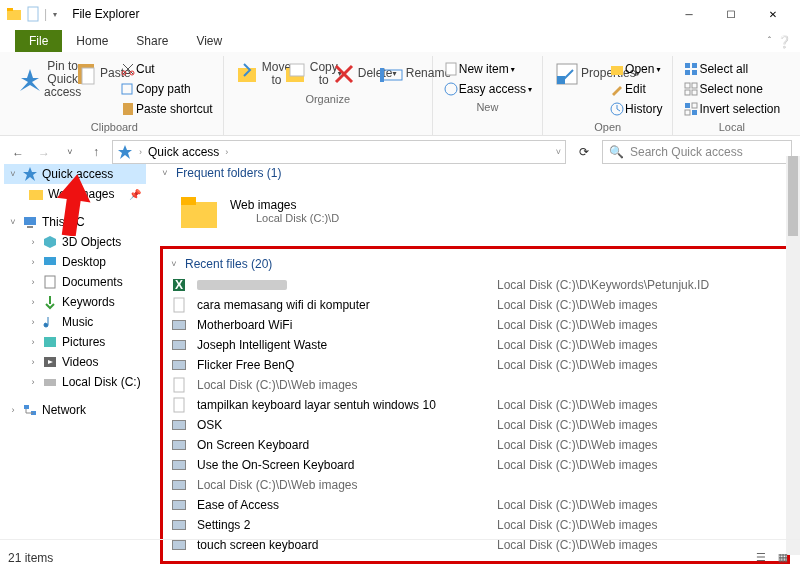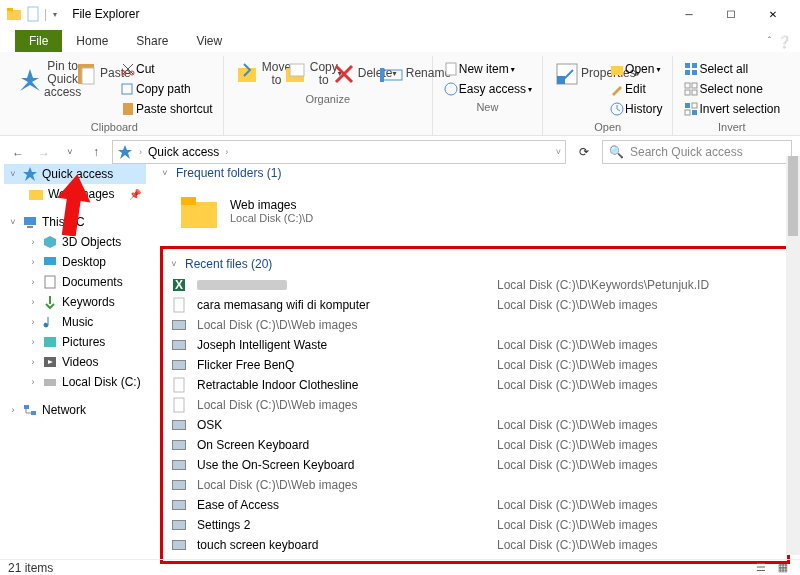--- a/index.html
+++ b/index.html
@@ -41,30 +41,30 @@
   .tree-item.l2 { padding-left: 24px; }
   .tree-item.sel { background: #cce8ff; }
   .chev { color: #777; font-size: 9px; width: 10px; display:inline-flex; justify-content:center;}
   .ticon2 { width: 16px; height: 16px; display: inline-flex; }
   .pin { margin-left: auto; color: #888; font-size: 10px; }
   .content { flex: 1; position: relative; padding: 8px 10px; }
   .section-hdr { display: flex; align-items: center; gap: 6px; color: #1a4a8a; padding: 2px 0 8px; }
   .folder-area { display: flex; align-items: center; gap: 10px; padding: 2px 0 14px 18px; }
   .folder-big { width: 42px; height: 42px; display: inline-flex; }
   .folder-meta .fn { color: #000; }
-  .folder-meta .fp { color: #6a6a6a; font-size: 11px; }
+  .folder-meta .fp { color: #6a6a6a; font-size: 11px; margin-left: 26px; }
   .recent-box { border: 3px solid #d40000; padding: 6px; }
   .recent-row { display: flex; align-items: center; padding: 2px 2px; gap: 10px; }
   .recent-row .ficon { width: 16px; height: 16px; display:inline-flex; }
   .recent-row .fname { flex: 0 0 290px; color: #000; white-space: nowrap; overflow: hidden; }
   .recent-row .fname.blurred { background: #ccc; height: 10px; border-radius: 2px; width: 90px; flex: 0 0 90px; margin-right: 200px;}
   .recent-row .fpath { color: #6a6a6a; }
   .scroll { position: absolute; right: 0; top: 0; bottom: 0; width: 14px; background: #f0f0f0; }
   .scroll .thumb { position: absolute; left: 2px; right: 2px; top: 0; height: 80px; background: #c2c2c2; }
-  .statusbar { position: absolute; left: 0; right: 0; bottom: 0; height: 16px; display: flex; align-items: center; padding: 0 8px; color: #333; border-top: 1px solid #eee; }
+  .statusbar { position: absolute; left: 0; right: 0; bottom: 0; height: 36px; display: flex; align-items: center; padding: 0 8px; color: #333; border-top: 1px solid #eee; }
   .statusbar .sbspacer { flex: 1; }
   .viewbtns { display:flex; gap:4px;}
   .viewbtn { width: 18px; height: 16px; display:inline-flex; align-items:center; justify-content:center; color:#666; font-size:11px; border:1px solid transparent;}
   
   .arrow { position: absolute; top: 174px; left: 52px; width: 42px; height: 62px; pointer-events: none; }
   svg { display: block; }
 </style>
 </head>
 <body>
 
@@ -298,21 +298,21 @@
                 <rect x="2" y="2" width="5" height="5" fill="#4a90d9"></rect>
                 <rect x="9" y="9" width="5" height="5" fill="#4a90d9"></rect>
                 <rect x="9" y="2" width="5" height="5" fill="none" stroke="#999"></rect>
                 <rect x="2" y="9" width="5" height="5" fill="none" stroke="#999"></rect>
               </svg>
             </span>
             <span>Invert selection</span>
           </div>
       </div>
     </div>
-    <div class="grouplabel">Invert</div>
+    <div class="grouplabel">Local</div>
   </div>
 </div>
 
 <div class="navbar">
   <span class="navbtn">←</span>
   <span class="navbtn disabled">→</span>
   <span class="navbtn" style="font-size:9px;">˅</span>
   <span class="navbtn">↑</span>
   <div class="addressbar">
     <span>
@@ -495,20 +495,21 @@
             <span class="fname">cara memasang wifi di komputer</span>
             <span class="fpath">Local Disk (C:)\D\Web images</span>
           </div>
           <div class="recent-row">
             <span class="ficon">
               <svg viewBox="0 0 16 16">
                 <rect x="1" y="3" width="14" height="10" fill="#888"></rect>
                 <rect x="2" y="4" width="12" height="8" fill="#bcd"></rect>
               </svg>
             </span>
+            <span class="fname">Motherboard WiFi</span>
             <span class="fpath">Local Disk (C:)\D\Web images</span>
           </div>
           <div class="recent-row">
             <span class="ficon">
               <svg viewBox="0 0 16 16">
                 <rect x="1" y="3" width="14" height="10" fill="#888"></rect>
                 <rect x="2" y="4" width="12" height="8" fill="#bcd"></rect>
               </svg>
             </span>
             <span class="fname">Joseph Intelligent Waste</span>
@@ -523,29 +524,29 @@
             </span>
             <span class="fname">Flicker Free BenQ</span>
             <span class="fpath">Local Disk (C:)\D\Web images</span>
           </div>
           <div class="recent-row">
             <span class="ficon">
               <svg viewBox="0 0 16 16">
                 <rect x="3" y="1" width="10" height="14" fill="#fff" stroke="#bbb"></rect>
               </svg>
             </span>
-            <span class="fname">Retractable Indoor Clothesline</span>
             <span class="fpath">Local Disk (C:)\D\Web images</span>
           </div>
           <div class="recent-row">
             <span class="ficon">
               <svg viewBox="0 0 16 16">
                 <rect x="3" y="1" width="10" height="14" fill="#fff" stroke="#bbb"></rect>
               </svg>
             </span>
+            <span class="fname">tampilkan keyboard layar sentuh windows 10</span>
             <span class="fpath">Local Disk (C:)\D\Web images</span>
           </div>
           <div class="recent-row">
             <span class="ficon">
               <svg viewBox="0 0 16 16">
                 <rect x="1" y="3" width="14" height="10" fill="#888"></rect>
                 <rect x="2" y="4" width="12" height="8" fill="#bcd"></rect>
               </svg>
             </span>
             <span class="fname">OSK</span>

